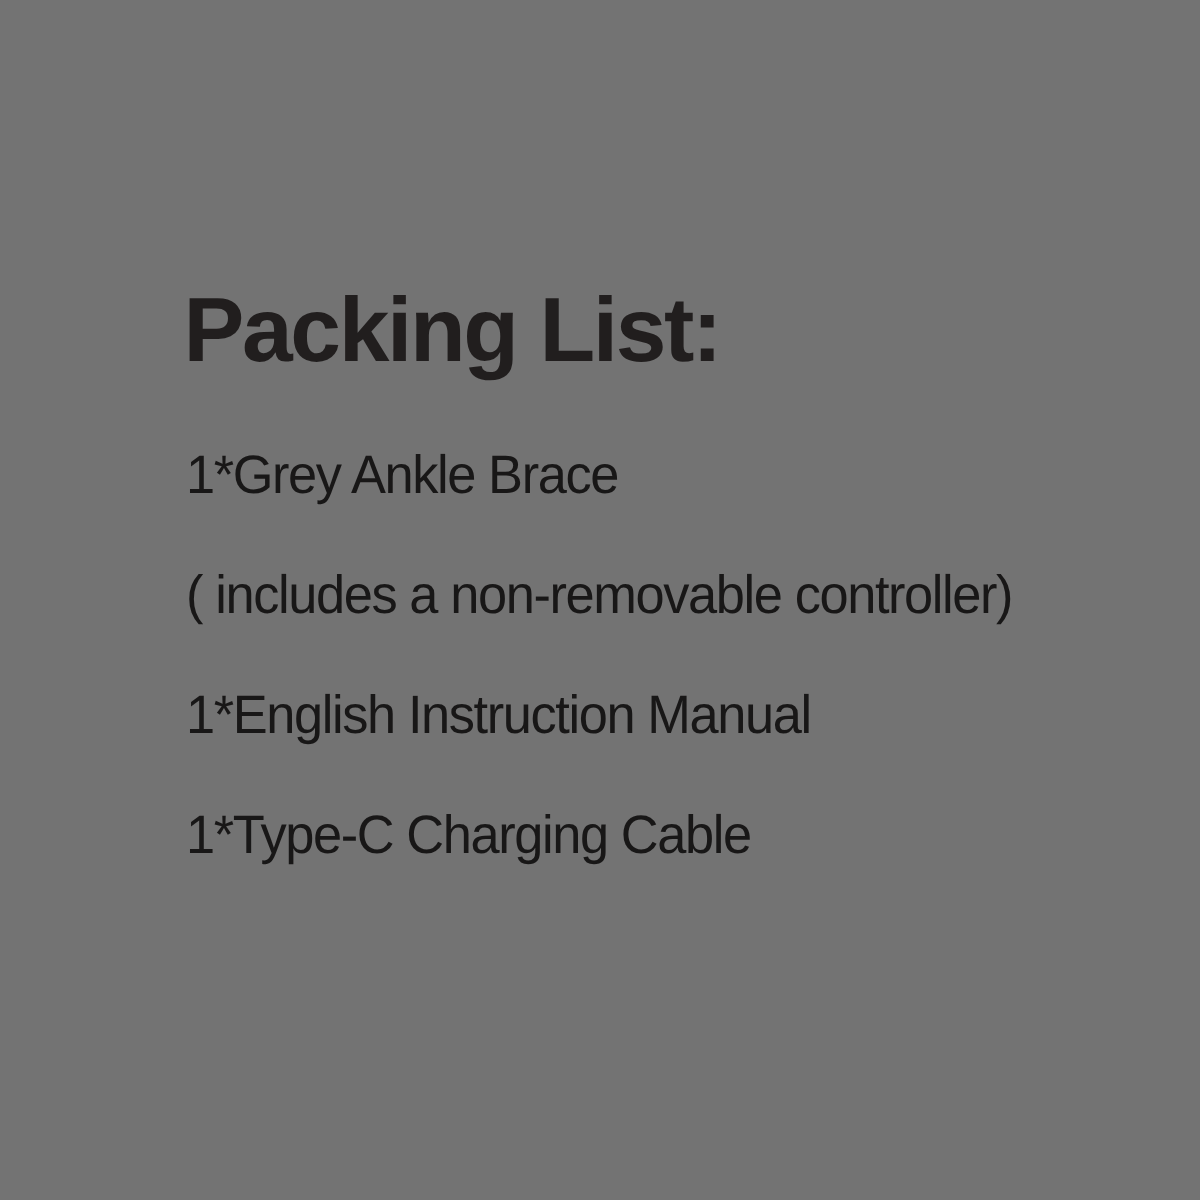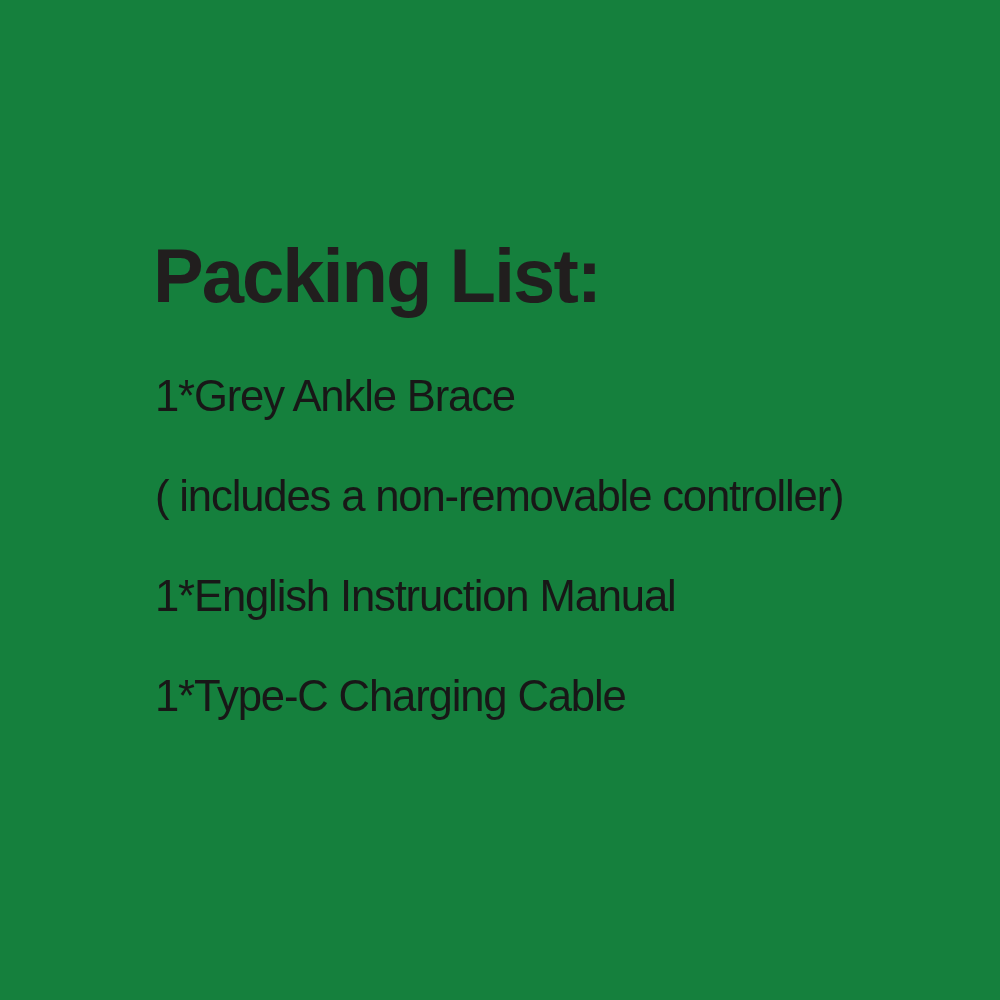--- a/index.html
+++ b/index.html
@@ -4,21 +4,21 @@
 <style>
   html, body {
     margin: 0;
     padding: 0;
     background: #ffffff;
   }
   .page {
     position: relative;
     width: 1000px;
     height: 1000px;
-    background: #15803d;
+    background: #737373;
     overflow: hidden;
     font-family: "Liberation Sans", sans-serif;
   }
   .heading {
     position: absolute;
     left: 153px;
     top: 238px;
     font-size: 76px;
     font-weight: 800;
     letter-spacing: -2px;

